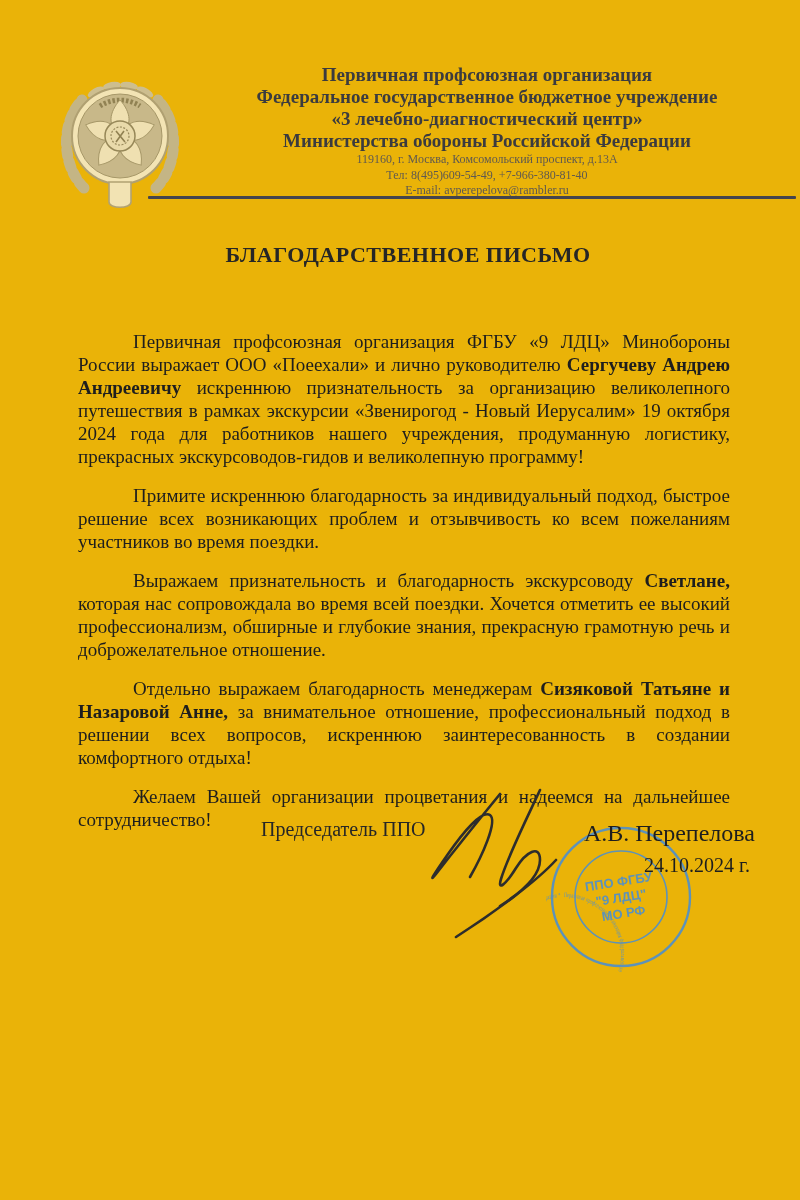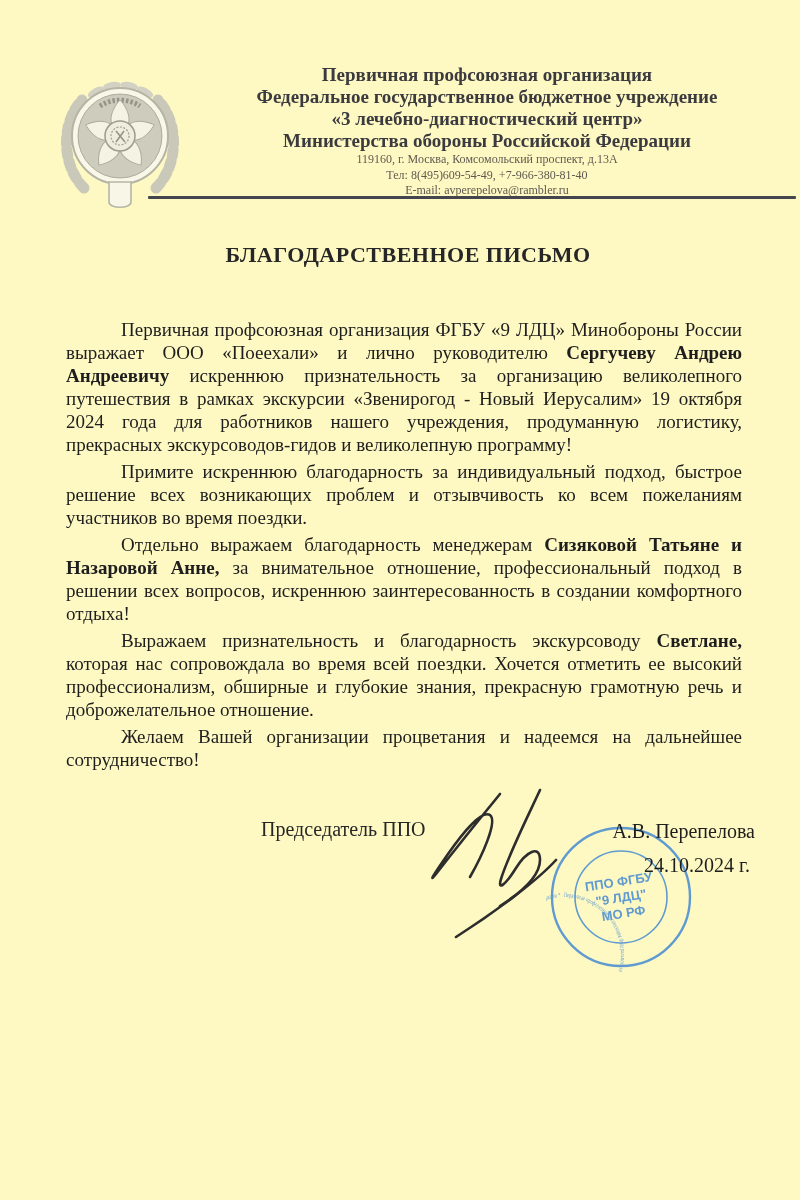--- a/index.html
+++ b/index.html
@@ -1,36 +1,36 @@
 <!DOCTYPE html>
 <html><head>
 <meta charset="utf-8">
 <style>
   html,body{margin:0;padding:0;background:#ffffff;}
   .page{
-    position:relative;width:800px;height:1200px;background:#fef9c3;
+    position:relative;width:800px;height:1200px;background:#eab308;
     font-family:"Liberation Serif","DejaVu Serif",serif;color:#1f1f1f;overflow:hidden;
   }
   
   .logo{position:absolute;left:54px;top:68px;}
   .head-text{position:absolute;left:222px;top:64px;width:530px;text-align:center;}
   .org-line{font-weight:bold;font-size:19px;line-height:22px;color:#3b3b3f;}
   .contact-line{font-size:12px;line-height:15.5px;color:#5f5950;}
   .head-rule{position:absolute;left:148px;top:196px;width:648px;height:3px;background:#45454d;border-radius:1px;}
   
   .title{position:absolute;left:62px;top:242px;width:692px;text-align:center;
          font-size:22px;font-weight:bold;letter-spacing:.5px;color:#262626;}
   
   .body-text{position:absolute;left:62px;top:314px;width:684px;
              font-size:19px;line-height:23px;text-align:justify;color:#1e1e1e;}
-  .body-text p{margin:4px;text-indent:55px;}
+  .body-text p{margin:16px;text-indent:55px;}
   .b{font-weight:bold;}
   
   .sig-role{position:absolute;left:261px;top:818px;font-size:20px;color:#262626;z-index:3;}
-  .sig-name{position:absolute;right:45px;top:820px;font-size:20px;color:#1e1e1e;text-align:right;z-index:4;margin-left:28px;}
+  .sig-name{position:absolute;right:45px;top:820px;font-size:24px;color:#1e1e1e;text-align:right;z-index:4;margin-left:28px;}
   .sig-date{position:absolute;right:50px;top:854px;font-size:20px;color:#1e1e1e;z-index:4;}
   .signature-svg{position:absolute;left:408px;top:780px;z-index:3;}
   .stamp{position:absolute;left:546px;top:822px;z-index:2;}
 </style>
 </head>
 <body>
 
 <div class="page">
 
   <svg class="logo" width="132" height="152" viewBox="0 0 132 152">
@@ -68,22 +68,22 @@
     <div class="contact-line">E-mail: avperepelova@rambler.ru</div>
   </div>
 
   <div class="head-rule"></div>
 
   <div class="title">БЛАГОДАРСТВЕННОЕ ПИСЬМО</div>
 
   <div class="body-text">
     <p><span>Первичная профсоюзная организация ФГБУ «9 ЛДЦ» Минобороны России выражает ООО «Поеехали» и лично руководителю </span><span class="b">Сергучеву Андрею Андреевичу</span><span> искреннюю признательность за организацию великолепного путешествия в рамках экскурсии «Звенирогод - Новый Иерусалим» 19 октября 2024 года для работников нашего учреждения, продуманную логистику, прекрасных экскурсоводов-гидов и великолепную программу!</span></p>
     <p><span>Примите искреннюю благодарность за индивидуальный подход, быстрое решение всех возникающих проблем и отзывчивость ко всем пожеланиям участников во время поездки.</span></p>
+    <p><span>Выражаем признательность и благодарность экскурсоводу </span><span class="b">Светлане,</span><span> которая нас сопровождала во время всей поездки. Хочется отметить ее высокий профессионализм, обширные и глубокие знания, прекрасную грамотную речь и доброжелательное отношение.</span></p>
     <p><span>Отдельно выражаем благодарность менеджерам </span><span class="b">Сизяковой Татьяне и Назаровой Анне,</span><span> за внимательное отношение, профессиональный подход в решении всех вопросов, искреннюю заинтересованность в создании комфортного отдыха!</span></p>
-    <p><span>Выражаем признательность и благодарность экскурсоводу </span><span class="b">Светлане,</span><span> которая нас сопровождала во время всей поездки. Хочется отметить ее высокий профессионализм, обширные и глубокие знания, прекрасную грамотную речь и доброжелательное отношение.</span></p>
     <p><span>Желаем Вашей организации процветания и надеемся на дальнейшее сотрудничество!</span></p>
   </div>
 
   <div class="sig-role">Председатель ППО</div>
 
   <svg class="signature-svg" width="170" height="168" viewBox="0 0 170 168">
     <g fill="none" stroke="#2d2d2d" stroke-width="2.6" stroke-linecap="round">
       <path d="M 92 14 C 74 36, 42 76, 28 94 C 20 104, 26 94, 40 74 C 56 51, 74 30, 82 35 C 90 41, 74 76, 62 97"></path>
       <path d="M 132 10 C 120 36, 100 76, 93 99 C 89 112, 98 104, 108 88 C 118 72, 132 64, 132 80 C 132 96, 114 112, 92 126"></path>
       <path d="M 148 80 C 128 102, 84 134, 48 157"></path>

